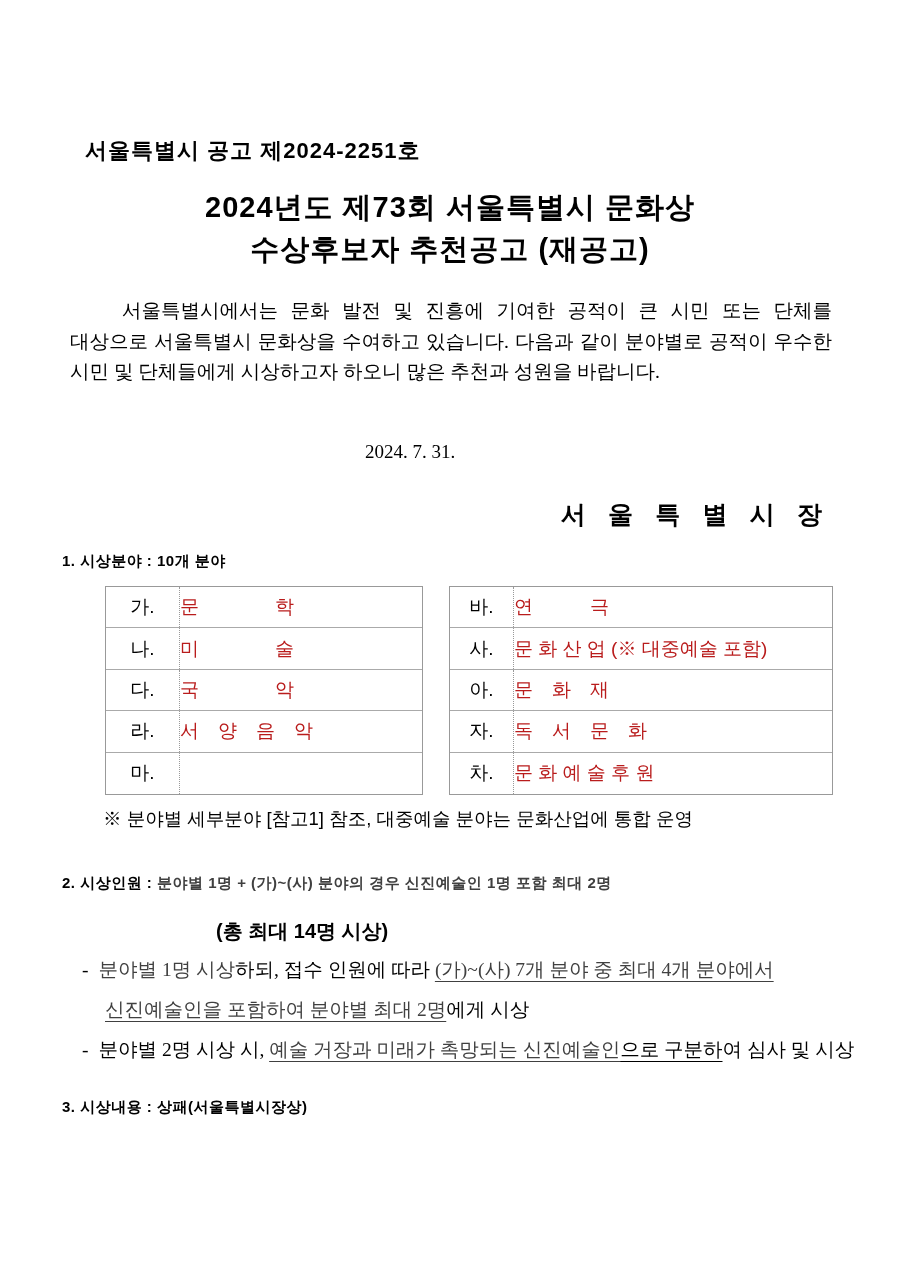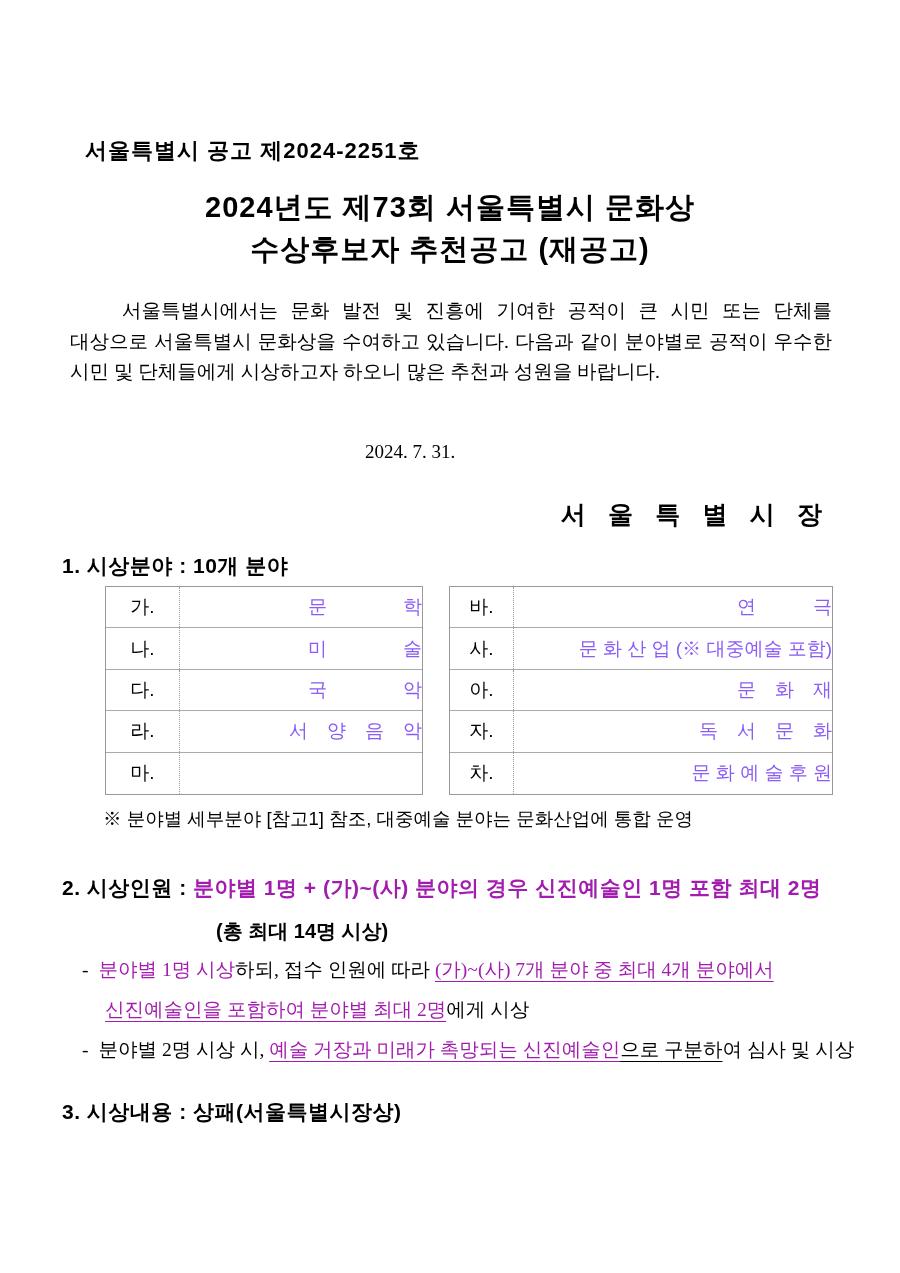--- a/index.html
+++ b/index.html
@@ -40,21 +40,21 @@
     font-size: 19px;
   }
   .signature {
     top: 498px; left: 0; width: 830px;
     text-align: right;
     font-family: "Liberation Serif", serif;
     font-size: 25px; font-weight: bold;
     letter-spacing: 8px;
   }
   .sec-heading {
-    font-size: 21px; font-weight: bold;
+    font-size: 15px; font-weight: bold;
     letter-spacing: 0.5px;
     white-space: nowrap;
   }
   .s1-heading { top: 552px; left: 62px; }
 
   .fields-table {
     top: 586px;
     border: 1px solid #999;
     background: #fff;
   }
@@ -70,36 +70,36 @@
     width: 74px; flex: 0 0 74px;
     text-align: center;
     font-size: 19px;
     border-right: 1px dotted #999;
     align-self: stretch;
     display: flex; align-items: center; justify-content: center;
   }
   .fields-table.right .tlabel { width: 64px; flex: 0 0 64px; }
   .tvalue {
     flex: 1 1 auto;
-    text-align: right;
+    text-align: left;
     font-size: 19px;
-    color: #8b5cf6;
+    color: #b91c1c;
     white-space: nowrap;
   }
   .fields-note {
     top: 806px; left: 103px;
     font-size: 18.5px;
     white-space: nowrap;
   }
   .s2-heading { top: 874px; left: 62px; }
   .s2-sub {
     top: 918px; left: 216px;
     font-size: 20px; font-weight: bold;
   }
-  .blue { color: #a21caf; }
+  .blue { color: #404040; }
   .u { text-decoration: underline; text-underline-offset: 5px; }
   .bullet {
     font-family: "Liberation Serif", serif;
     font-size: 19.5px; line-height: 40px;
     padding-left: 23px; text-indent: -23px;
     word-break: keep-all;
   }
   .bullet1 { top: 950px; left: 82px; width: 778px; }
   .bullet2 { top: 1030px; left: 82px; width: 800px; }
   .dash { margin-right: 10px; }

